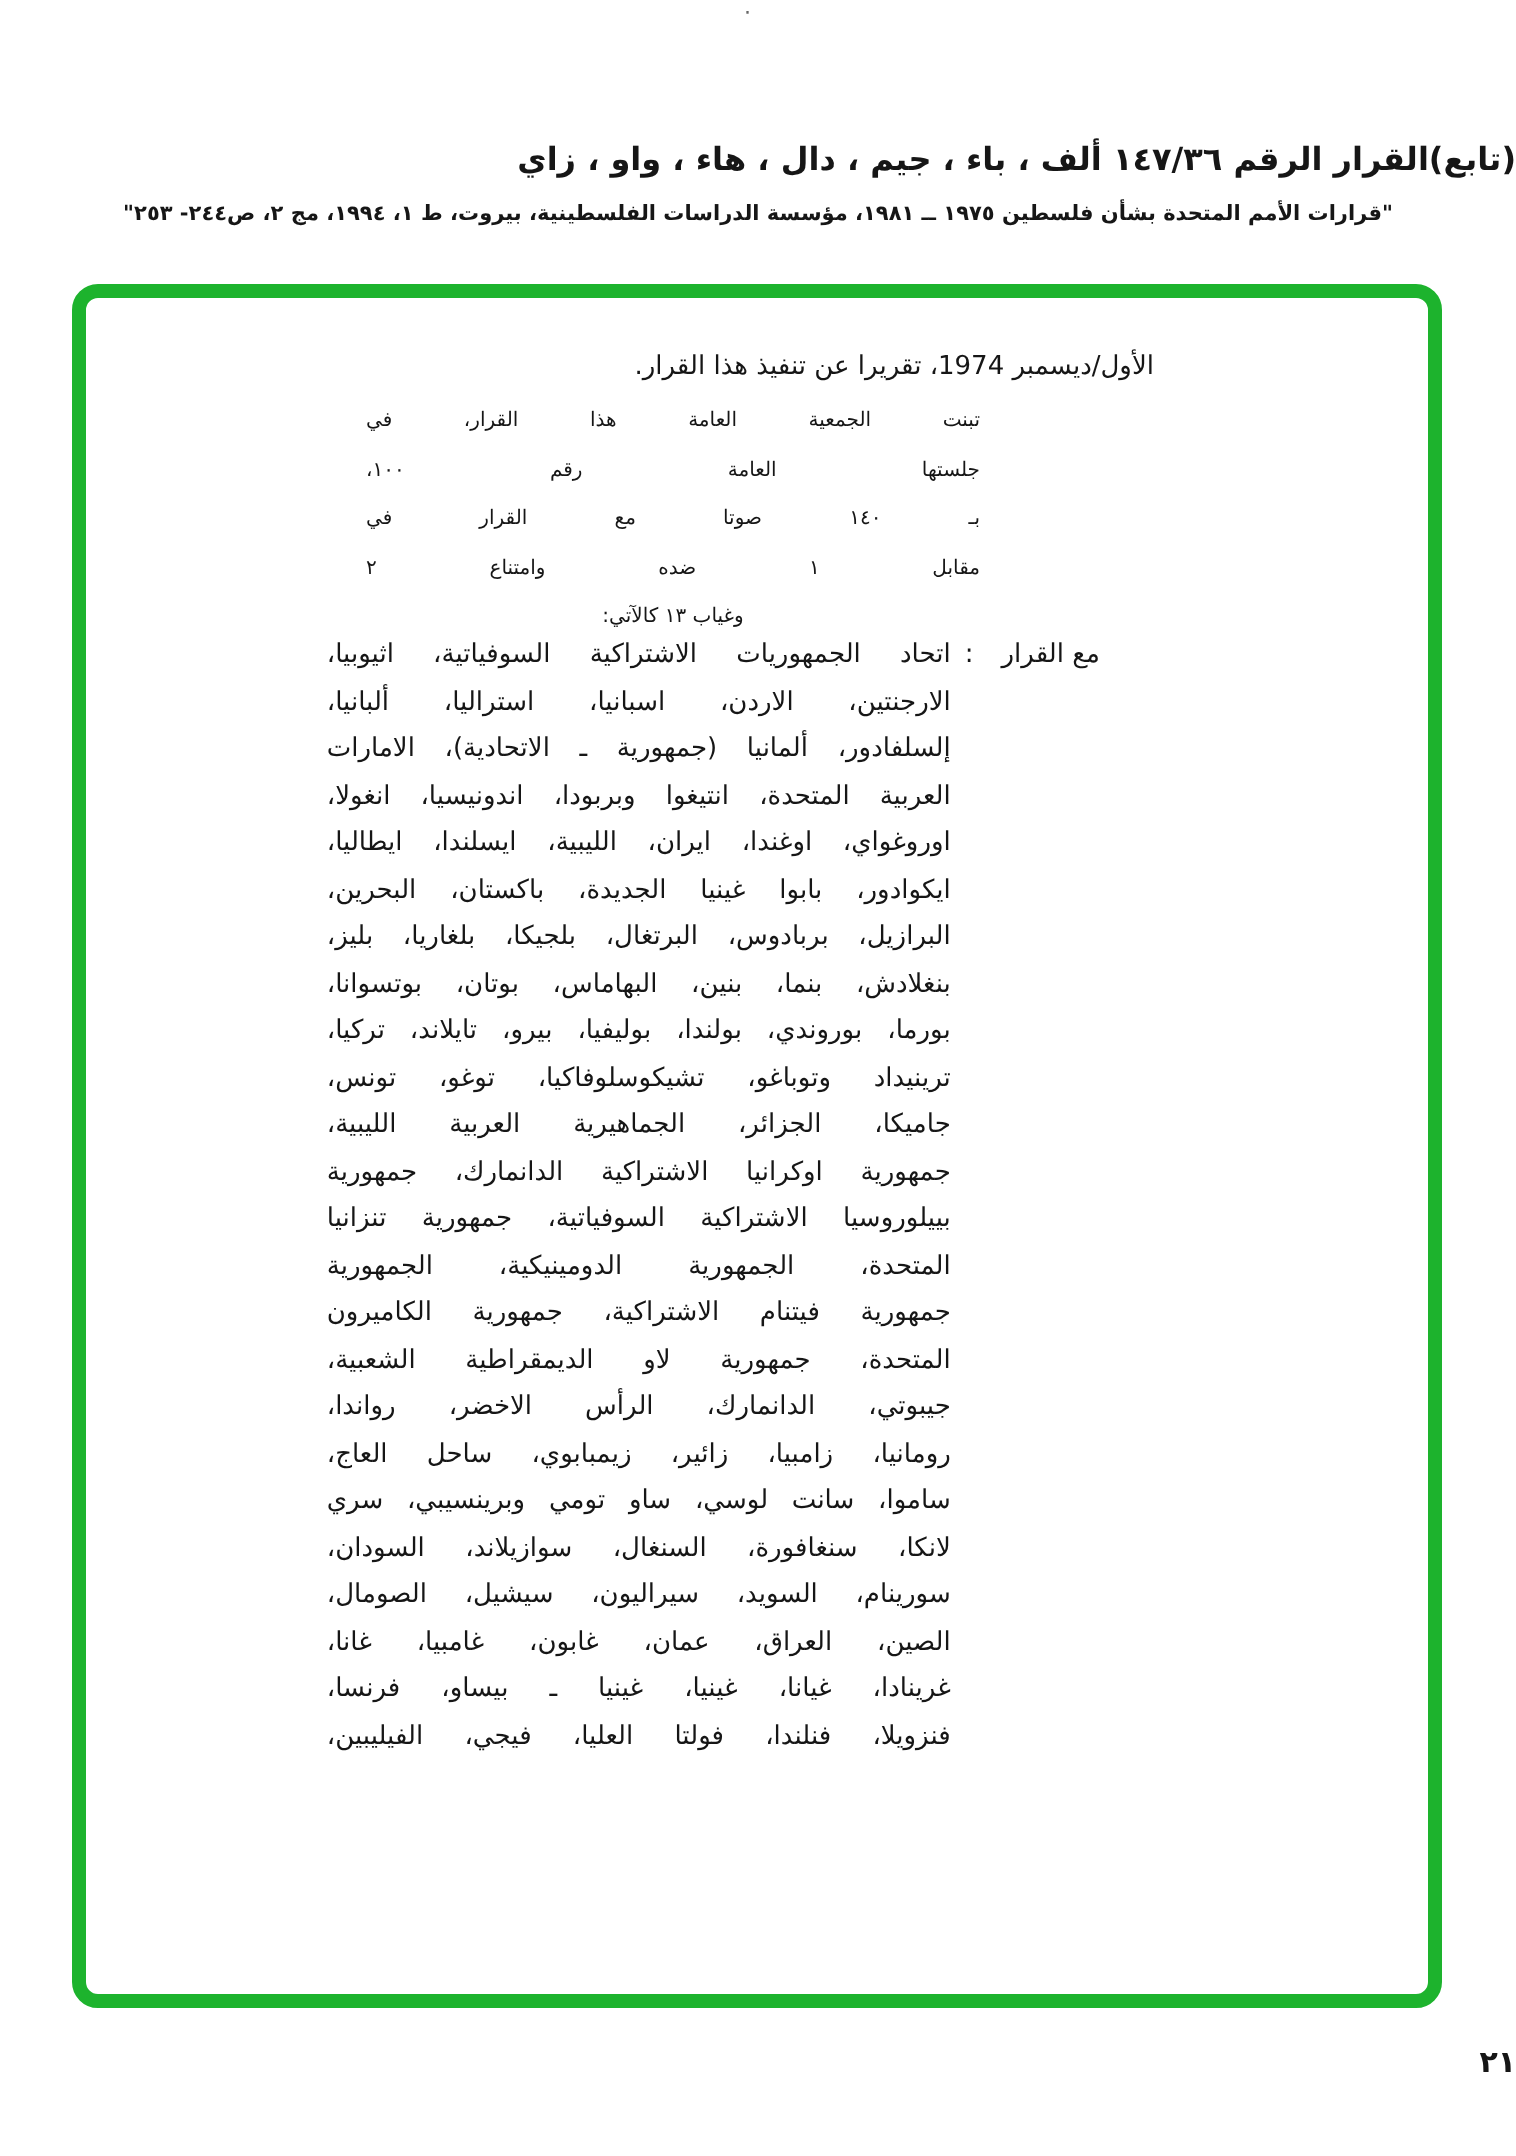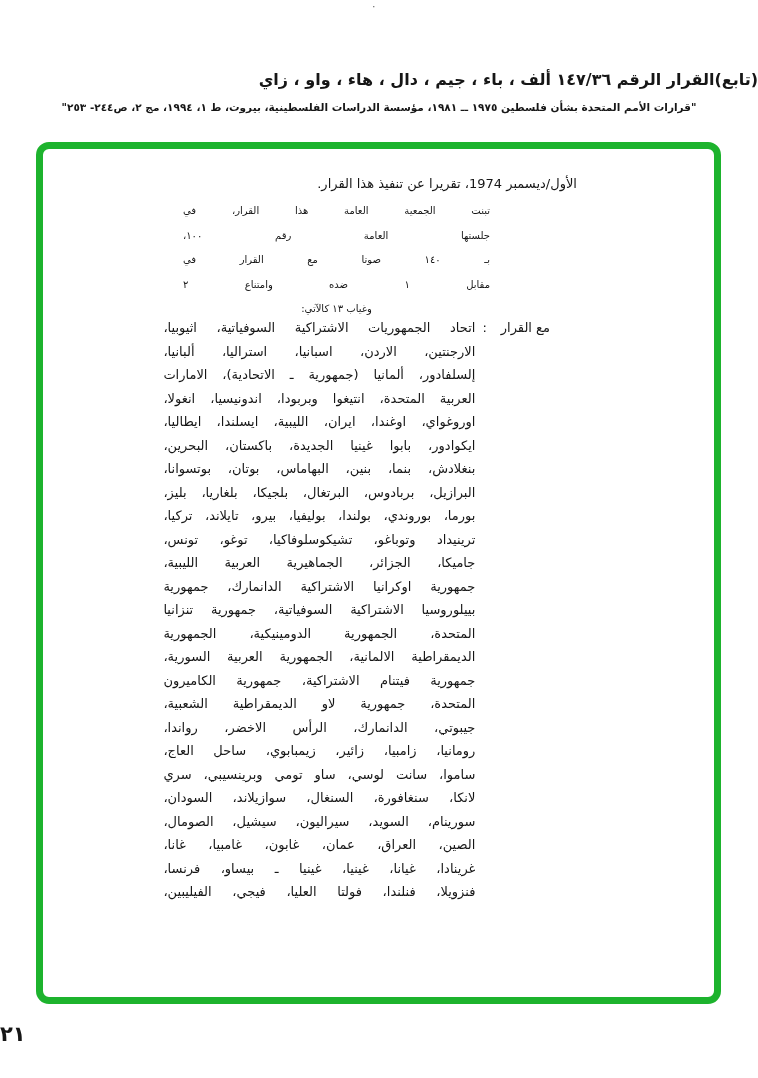--- a/index.html
+++ b/index.html
@@ -34,22 +34,22 @@
   .adoption-para .text-line:last-child { text-align-last:center; }
   .vote-row {
     position:absolute; top:316px; right:208px; display:flex;
     direction:rtl; align-items:flex-start; font-size:13px; line-height:23.5px;
   }
   .vote-label { white-space:nowrap; }
   .vote-colon { margin:0 14px 0 7px; }
   .countries-col { width:312px; }
   .countries-col .text-line { text-align:justify; text-align-last:justify; }
   .page-number {
-    position:absolute; top:1022px; left:0; width:100%; text-align:left;
-    font-weight:bold; font-size:21px; direction:rtl;
+    position:absolute; top:1022px; left:0; width:100%; text-align:right;
+    font-weight:bold; font-size:15px; direction:rtl;
   }
 </style>
 </head>
 <body>
 
 <div class="page">
 
   <span class="stray-dot">·</span>
 
   <div class="doc-title">(تابع)القرار الرقم ١٤٧/٣٦ ألف ، باء ، جيم ، دال ، هاء ، واو ، زاي</div>
@@ -71,29 +71,28 @@
   <div class="vote-row">
     <div class="vote-label">مع القرار</div>
     <div class="vote-colon">:</div>
     <div class="countries-col">
       <div class="text-line">اتحاد الجمهوريات الاشتراكية السوفياتية، اثيوبيا،</div>
       <div class="text-line">الارجنتين، الاردن، اسبانيا، استراليا، ألبانيا،</div>
       <div class="text-line">إلسلفادور، ألمانيا (جمهورية ـ الاتحادية)، الامارات</div>
       <div class="text-line">العربية المتحدة، انتيغوا وبربودا، اندونيسيا، انغولا،</div>
       <div class="text-line">اوروغواي، اوغندا، ايران، الليبية، ايسلندا، ايطاليا،</div>
       <div class="text-line">ايكوادور، بابوا غينيا الجديدة، باكستان، البحرين،</div>
+      <div class="text-line">البرازيل، بربادوس، البرتغال، بلجيكا، بلغاريا، بليز،</div>
       <div class="text-line">بنغلادش، بنما، بنين، البهاماس، بوتان، بوتسوانا،</div>
-      <div class="text-line">البرازيل، بربادوس، البرتغال، بلجيكا، بلغاريا، بليز،</div>
       <div class="text-line">بورما، بوروندي، بولندا، بوليفيا، بيرو، تايلاند، تركيا،</div>
       <div class="text-line">ترينيداد وتوباغو، تشيكوسلوفاكيا، توغو، تونس،</div>
       <div class="text-line">جاميكا، الجزائر، الجماهيرية العربية الليبية،</div>
       <div class="text-line">جمهورية اوكرانيا الاشتراكية الدانمارك، جمهورية</div>
       <div class="text-line">بييلوروسيا الاشتراكية السوفياتية، جمهورية تنزانيا</div>
       <div class="text-line">المتحدة، الجمهورية الدومينيكية، الجمهورية</div>
-      <div class="text-line">الديمقراطية الالمانية، الجمهورية العربية السورية،</div>
       <div class="text-line">جمهورية فيتنام الاشتراكية، جمهورية الكاميرون</div>
       <div class="text-line">المتحدة، جمهورية لاو الديمقراطية الشعبية،</div>
       <div class="text-line">جيبوتي، الدانمارك، الرأس الاخضر، رواندا،</div>
       <div class="text-line">رومانيا، زامبيا، زائير، زيمبابوي، ساحل العاج،</div>
       <div class="text-line">ساموا، سانت لوسي، ساو تومي وبرينسيبي، سري</div>
       <div class="text-line">لانكا، سنغافورة، السنغال، سوازيلاند، السودان،</div>
       <div class="text-line">سورينام، السويد، سيراليون، سيشيل، الصومال،</div>
       <div class="text-line">الصين، العراق، عمان، غابون، غامبيا، غانا،</div>
       <div class="text-line">غرينادا، غيانا، غينيا، غينيا ـ بيساو، فرنسا،</div>
       <div class="text-line">فنزويلا، فنلندا، فولتا العليا، فيجي، الفيليبين،</div>

